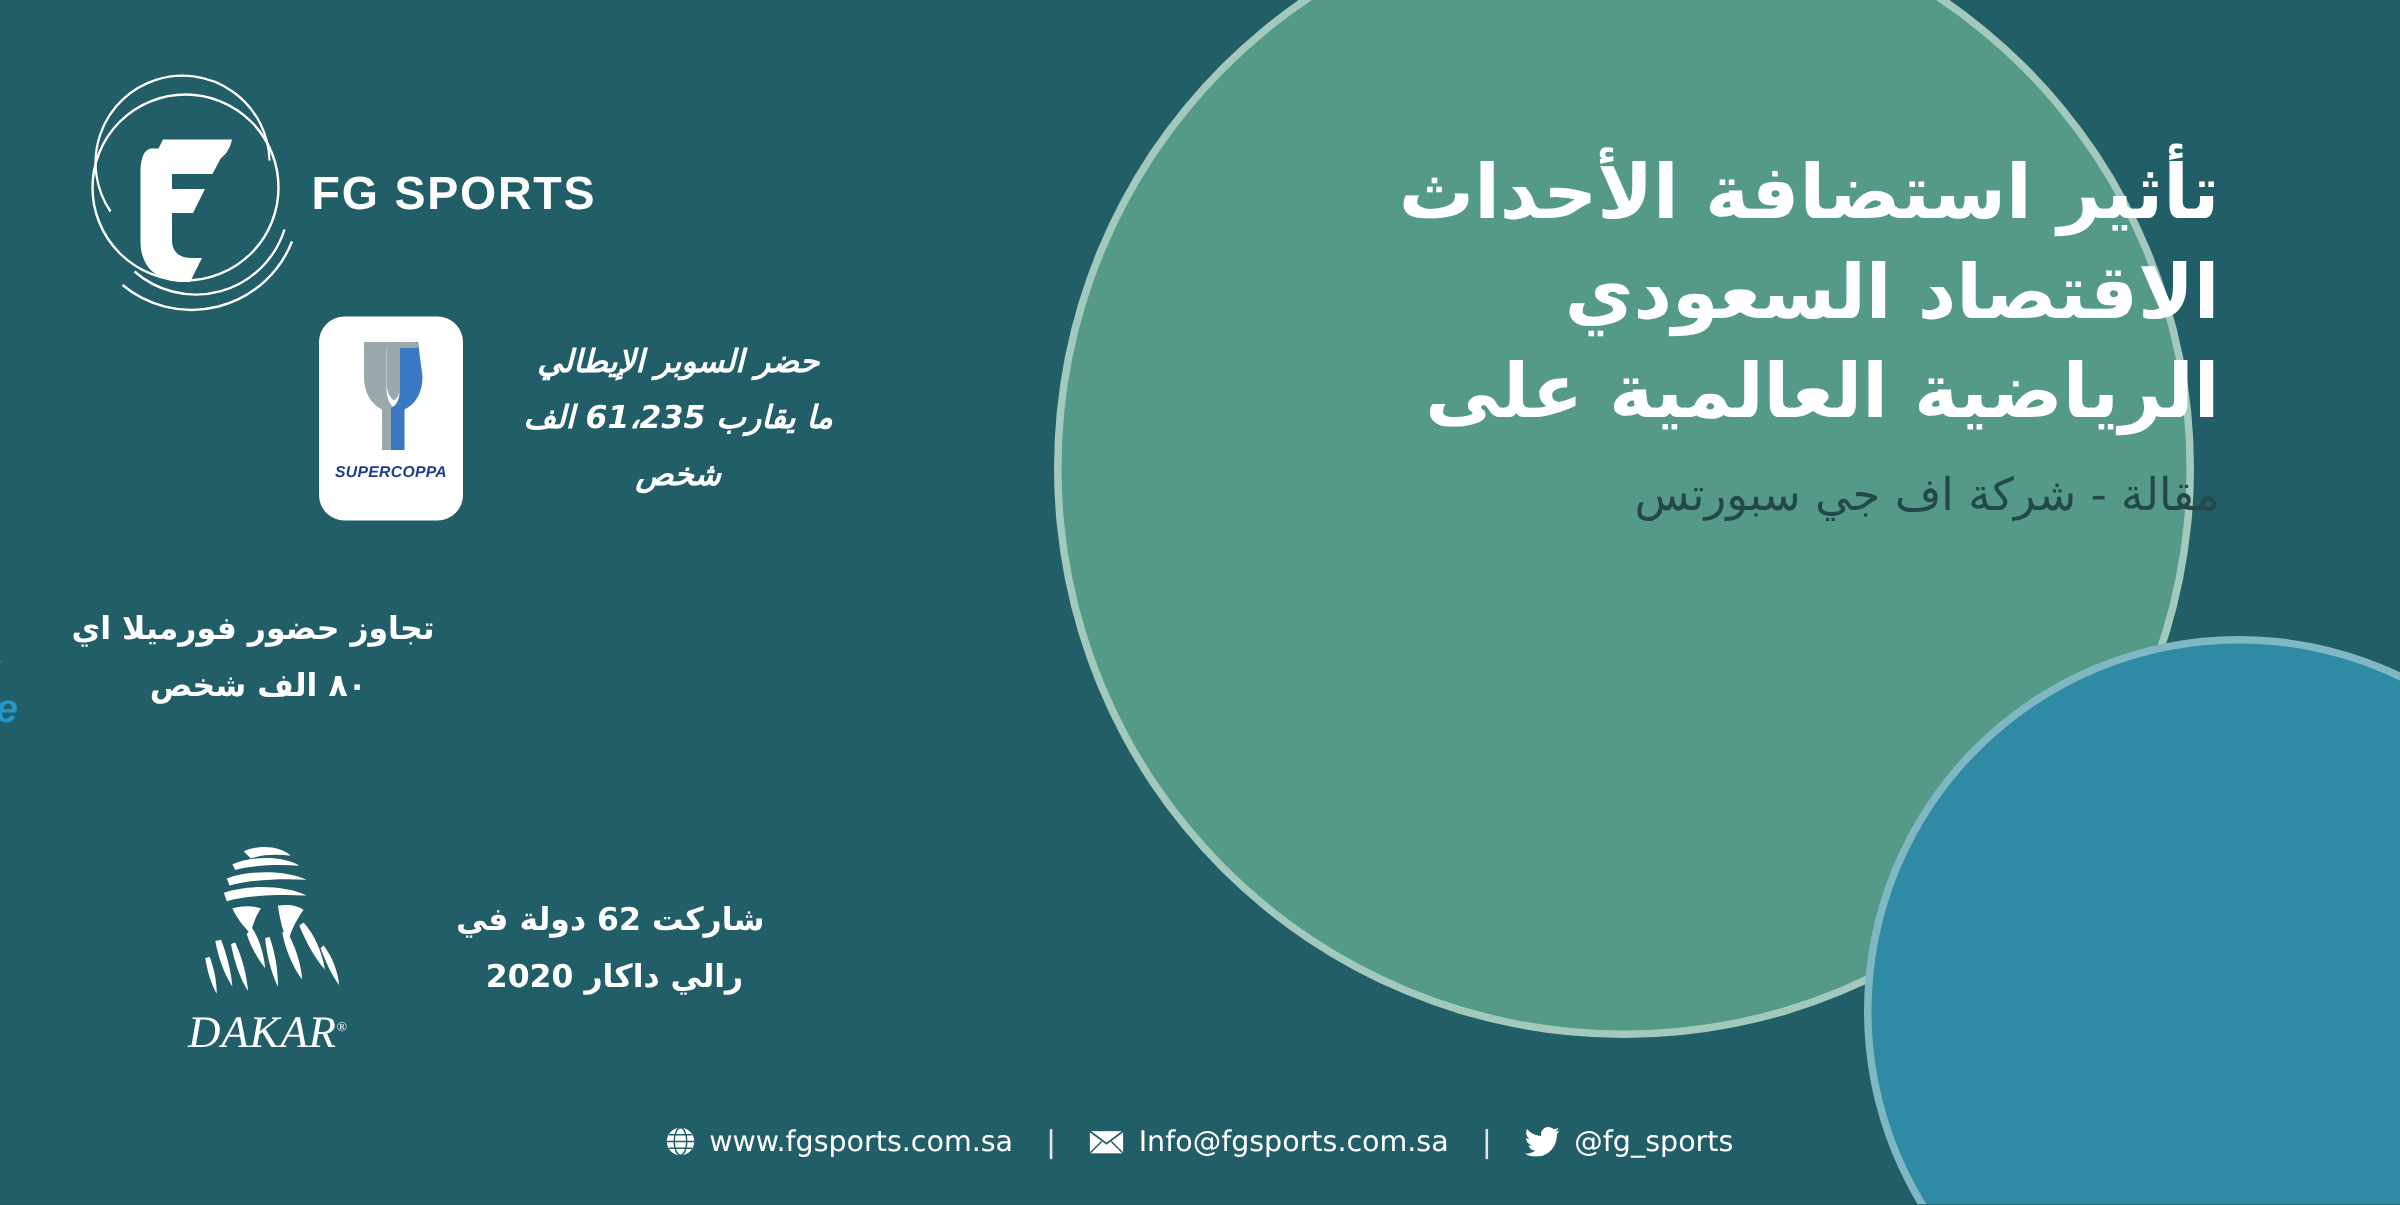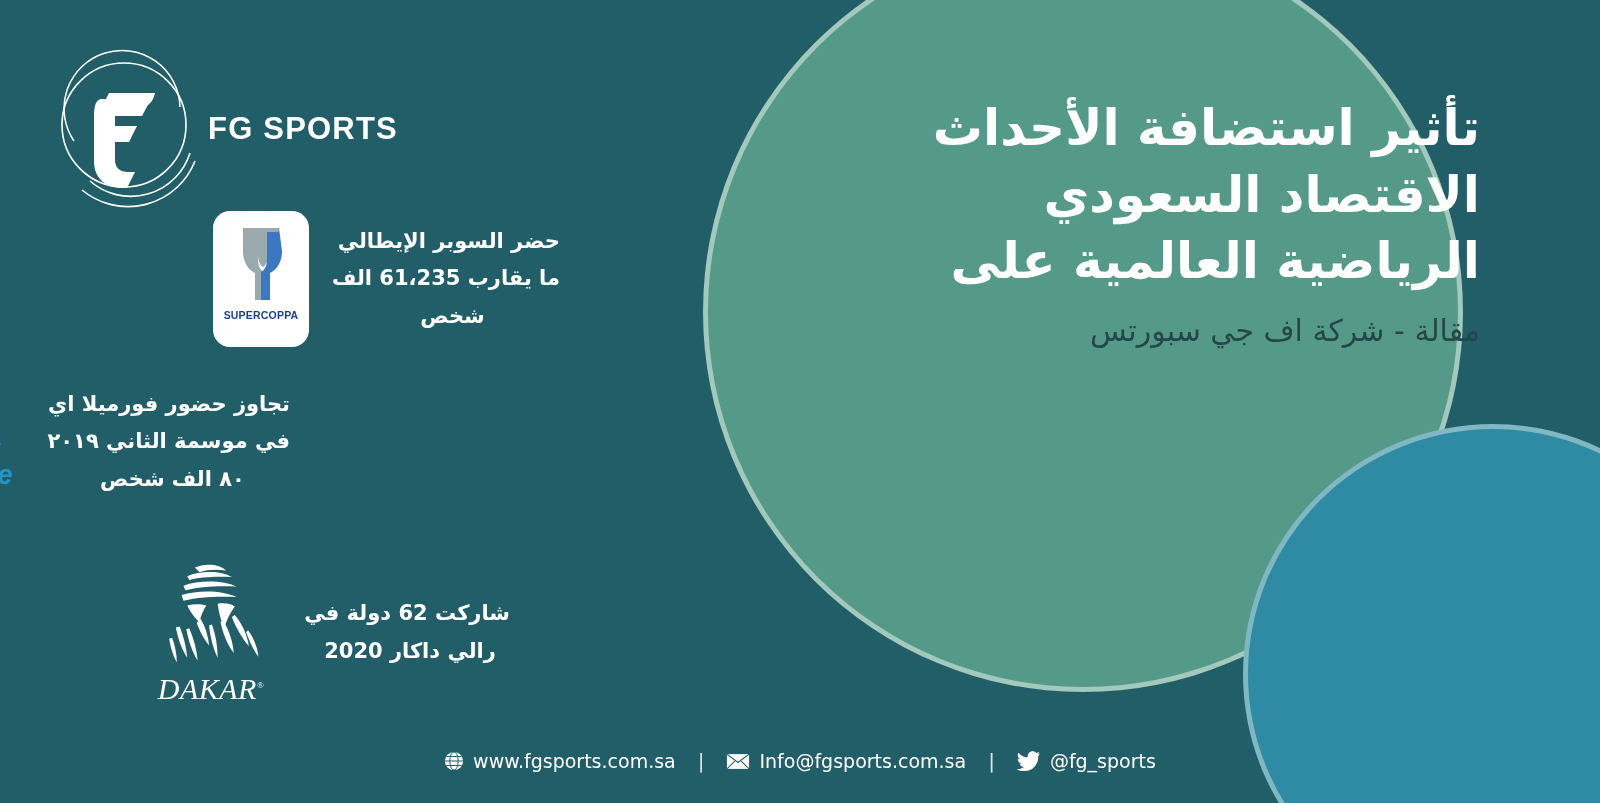--- a/index.html
+++ b/index.html
@@ -97,29 +97,29 @@
     direction:rtl;
   }
   .stat-text .st-line { display:block; white-space:nowrap; }
   .stat-logo {
     flex:0 0 auto;
     display:flex;
     align-items:center;
     justify-content:center;
   }
 
-  #stat-supercoppa { right:1040px; top:213px; }
+  #stat-supercoppa { right:1040px; top:213px;font-style:italic; }
   #stat-supercoppa .stat-text { width:215px; margin-left:36px; }
   #stat-supercoppa .stat-logo { width:96px; height:132px; }
 
   #stat-formulae  { right:1310px; top:386px; }
   #stat-formulae .stat-text { width:235px; margin-left:34px; }
   #stat-formulae .stat-logo { width:150px; height:105px; }
 
-  #stat-dakar { right:1090px; top:560px; }
+  #stat-dakar { right:1090px; top:560px;gap:32px; }
   #stat-dakar .stat-text { width:200px; margin-left:40px; }
   #stat-dakar .stat-logo { width:118px; height:145px; }
 
   
   .sc-card {
     width:96px; height:136px;
     background:#ffffff;
     border-radius:17px;
     display:flex;
     flex-direction:column;
@@ -246,21 +246,20 @@
           </svg>
         </span>
         <div class="sc-label">SUPERCOPPA</div>
       </div>
     </div>
   </div>
 
   <div class="stat-row" id="stat-formulae">
     <div class="stat-text">
       <span class="st-line">تجاوز حضور فورميلا اي</span>
-      <span class="st-line">في موسمة الثاني ٢٠١٩</span>
       <span class="st-line">٨٠ الف شخص</span>
     </div>
     <div class="stat-logo">
       <div class="fe-wrap">
         <span>
           <svg viewBox="0 0 150 66" width="148" height="62" aria-hidden="true">
             <path d="M30 32 c14 -22 52 -28 76 -21 c16 5 18 18 8 24
                      c10 -14 -6 -20 -22 -20 c-20 0 -42 7 -52 20 z" fill="#2196c9"></path>
             <path d="M18 39 c10 -9 26 -13 46 -13 h52 c-6 8 -18 12 -36 12 h-46 c-8 0 -12 1 -16 1 z" fill="#2196c9"></path>
             <path d="M40 54 h94 c-8 9 -22 12 -42 12 h-34 c-10 0 -15 -4 -18 -12 z" fill="#2196c9"></path>

